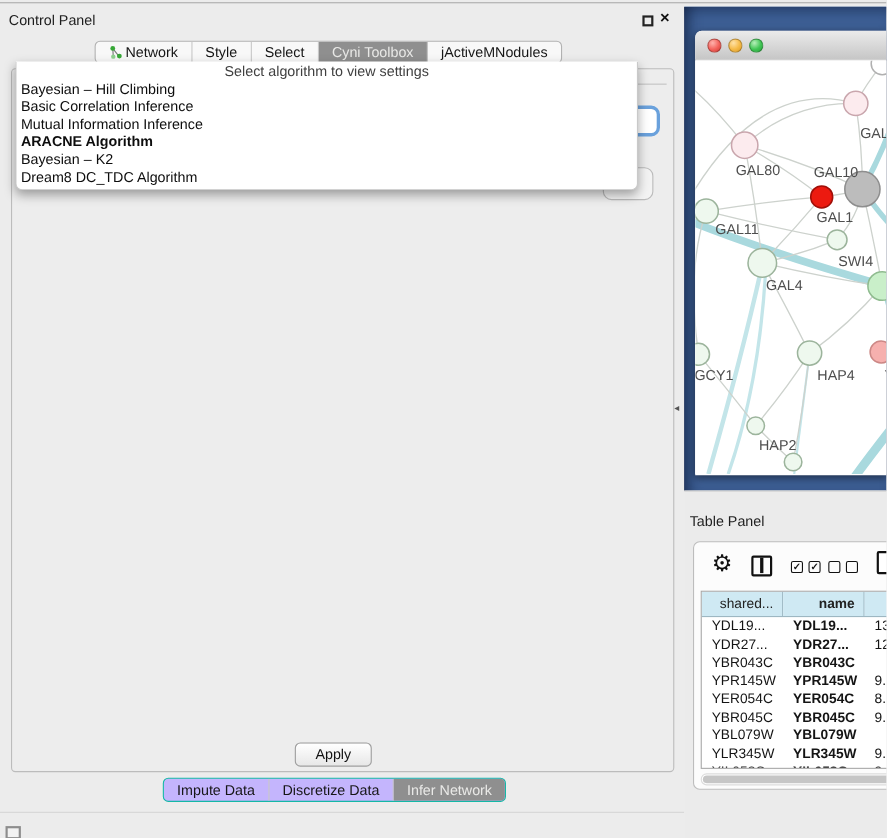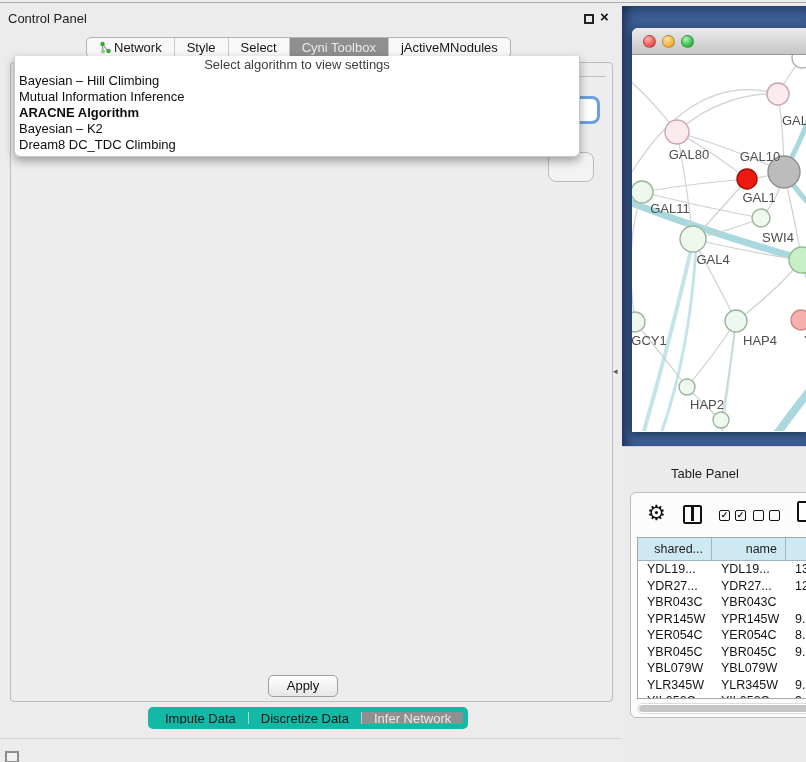--- a/index.html
+++ b/index.html
@@ -76,22 +76,22 @@
 
   .attr-title { position:absolute; left:12px; top:10px; font-size:13px; font-weight:bold; color:#141414; }
   .attr-list { position:absolute; left:16px; top:31px; width:512px; height:75px; background:#fff; border:1px solid #9a9a9a; overflow:hidden; }
   .attr-item { height:17px; line-height:17px; font-size:13px; color:#fff; background:var(--selection-blue); padding-left:6px; white-space:nowrap; }
   .attr-scroll { position:absolute; right:2px; top:2px; width:9px; height:64px; background:#e8e8e8; border-radius:5px; }
   .attr-scroll .thumb { position:absolute; left:1px; top:1px; width:7px; height:60px; background:#a9a9a9; border-radius:4px; }
 
   .apply-btn { position:absolute; left:268px; top:675px; width:70px; height:22px; background:linear-gradient(#ffffff,#e7e7e7);
                border:1px solid #9e9e9e; border-radius:5px; font-size:13px; color:#111; text-align:center; line-height:20px; z-index:2; }
 
-  .bottom-tabbar { position:absolute; left:148px; top:707px; height:22px; display:flex; background:#14b8a6;
-                   border:5px solid #14b8a6; border-radius:5px; overflow:hidden; z-index:2; }
+  .bottom-tabbar { position:absolute; left:148px; top:707px; height:22px; display:flex; background:#c4b5fd;
+                   border:1px solid #14b8a6; border-radius:5px; overflow:hidden; z-index:2; }
 
   .mini-panel-icon { position:absolute; left:5px; top:751px; width:14px; height:12px; border:2px solid #8d8d8d; background:#f2f2f2; }
 
   
   .net-frame { position:absolute; left:622px; top:6px; width:184px; height:440px; background:var(--window-frame-blue);
                box-shadow:inset 10px 0 12px -6px rgba(5,15,40,.55), inset 0 10px 12px -6px rgba(5,15,40,.35);padding-left:27px; }
   .net-window { position:absolute; left:10px; top:22px; width:174px; height:404px; background:#fff;
                 border-radius:6px 0 0 0; box-shadow:0 2px 8px rgba(0,0,0,.5); }
   .net-titlebar { height:27px; background:linear-gradient(#ebebeb,#c6c6c6); border-bottom:1px solid #979797;
                   border-radius:6px 0 0 0; display:flex; align-items:center; padding-left:11px; gap:6px; }
@@ -101,38 +101,38 @@
   .light.green  { background:radial-gradient(circle at 35% 28%, #b8f0bb, var(--traffic-green) 55%, #2d9e3f); }
   .net-canvas { position:relative; width:174px; height:376px; background:#fff; overflow:hidden; }
   .net-canvas svg { position:absolute; left:0; top:0; }
   .edge-gray { stroke:var(--gray-edge); fill:none; }
   .edge-teal { stroke:var(--teal-edge); fill:none; }
   .edge-teal-light { stroke:var(--teal-edge-light); fill:none; }
   .node-label { font-family:"Liberation Sans",sans-serif; font-size:13px; fill:#4e4e4e; }
 
   
   .table-panel-bar { position:absolute; left:622px; top:446px; width:184px; height:46px; background:#ebebeb; border-top:1px solid #d2d2d2; }
-  .table-panel-title { position:absolute; left:671px; top:466px; font-size:13px; color:#1d1d1d; }
+  .table-panel-title { position:absolute; left:627px; top:466px; font-size:13px; color:#1d1d1d; }
   .right-bg { position:absolute; left:622px; top:492px; width:184px; height:270px; background:#ebebeb; }
   .table-card { position:absolute; left:630px; top:492px; width:200px; height:226px; background:#fcfcfc;
                 border:1px solid #bdbdbd; border-radius:6px; }
   .gear { position:absolute; left:16px; top:8px; font-size:21px; color:#111; line-height:24px; }
   .cols-icon { position:absolute; left:52px; top:12px; width:19px; height:19px; border:2.5px solid #111; border-radius:2px; }
   .cols-icon::after { content:""; position:absolute; left:6px; top:0; width:2.5px; height:14px; background:#111; }
   .cb-pair { position:absolute; top:17px; display:flex; gap:5px; }
   .cb { width:11px; height:11px; border:1.5px solid #111; border-radius:2px; font-size:9px; font-weight:bold;
         line-height:9px; text-align:center; color:#111; }
   .doc-icon { position:absolute; left:166px; top:8px; width:17px; height:21px; border:2px solid #111; border-radius:2px 6px 2px 2px; background:#fff; }
   .table-box { position:absolute; left:6px; top:44px; width:192px; height:162px; background:#fff; border:1px solid #a8a8a8; overflow:hidden; }
   .thead { display:flex; height:23px; border-bottom:1px solid #9db7c2; }
   .th { background:var(--table-header-blue); border-right:1px solid #9db7c2; font-size:12.5px; color:#222;
         line-height:22px; text-align:right; padding-right:8px; }
   .trow { display:flex; height:16.5px; }
   .td { font-size:12.5px; color:#141414; line-height:16px; padding-left:9px; white-space:nowrap; overflow:hidden; }
-  .c1 { width:74px; } .c2 { width:74px; } .c3 { flex:1; }
+  .c1 { width:74px; } .c2 { width:74px;font-weight:bold; } .c3 { flex:1; }
   .table-hscroll { position:absolute; left:6px; top:210px; width:188px; height:11px; background:#fff; border:1px solid #dcdcdc; border-radius:6px; }
   .table-hscroll .thumb { position:absolute; left:1px; top:1px; width:178px; height:7px; background:#c6c6c6; border-radius:4px; }
 
   .splitter-arrow { position:absolute; left:613px; top:366px; font-size:9px; color:#555; z-index:3; }
 </style>
 </head>
 <body>
 
 <div id="root">
   <div class="topline"></div>
@@ -168,24 +168,25 @@
 
   <div class="main-panel"></div>
   <div class="frag-line"></div>
   <div class="frag-combo"></div>
   <div class="frag-box"></div>
 
   <div class="algo-overlay">
     <div class="algo-placeholder">Select algorithm to view settings</div>
     <div id="algo-options">
         <div class="algo-item">Bayesian – Hill Climbing</div>
+        <div class="algo-item">Basic Correlation Inference</div>
         <div class="algo-item">Mutual Information Inference</div>
         <div class="algo-item bold">ARACNE Algorithm</div>
         <div class="algo-item">Bayesian – K2</div>
-        <div class="algo-item">Dream8 DC_TDC Climbing</div>
+        <div class="algo-item">Dream8 DC_TDC Algorithm</div>
       </div>
   </div>
 
   <div class="groupbox settings-group">
     <div class="legend">Cyni Algorithm Settings</div>
 
     <div class="settings-vscroll">
         <div class="thumb"></div>
       </div>
     <div class="settings-hscroll">

